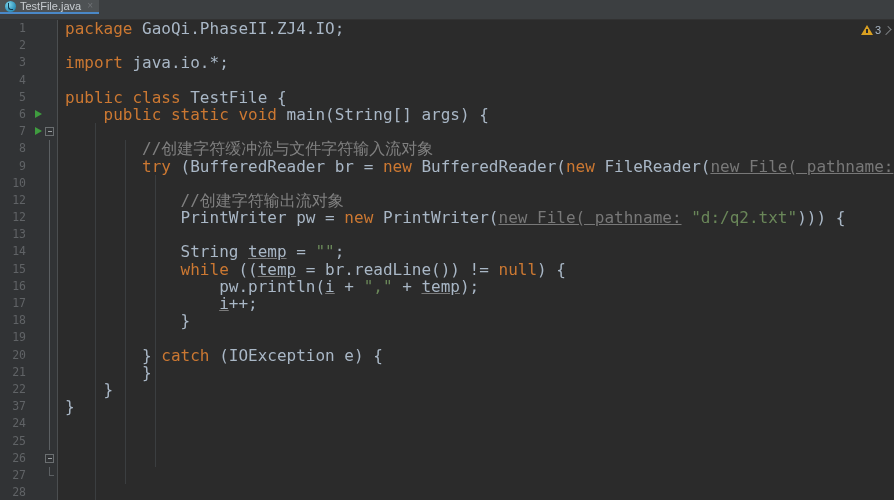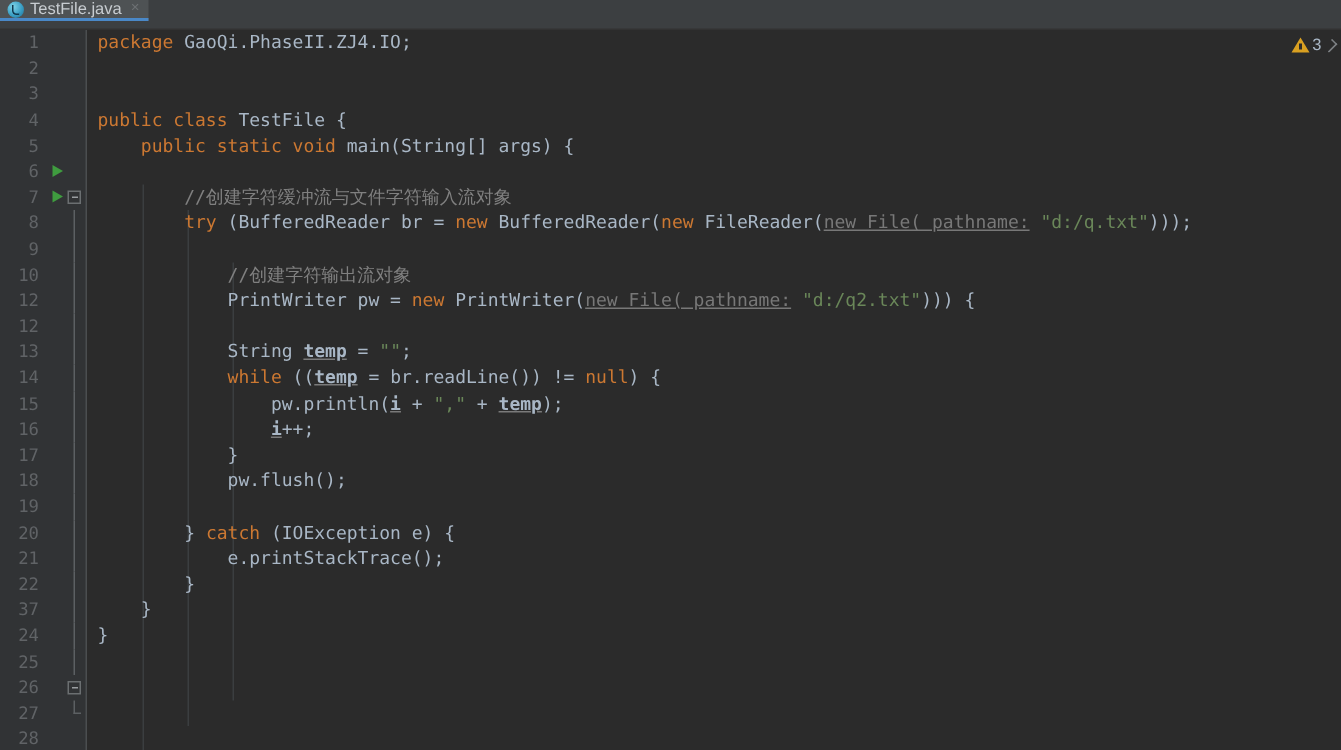--- a/index.html
+++ b/index.html
@@ -157,21 +157,21 @@
   
   #codearea {
     position: relative;
     flex: 1;
     overflow: hidden;
   }
   .cline {
     height: 17.2px;
     line-height: 17.2px;
     font-family: "DejaVu Sans Mono", monospace;
-    font-size: 12px;
+    font-size: 16px;
     color: #a9b7c6;
     white-space: pre;
     padding-left: 7px;
     position: relative;
     z-index: 2;
   }
   .indent-guide {
     position: absolute;
     top: 0;
     width: 1px;
@@ -179,21 +179,21 @@
     z-index: 1;
   }
 
   
   .kw   { color: #cc7832; }
   .str  { color: #6a8759; }
   .num  { color: #6897bb; }
   .cmt  { color: #808080; }
   .hint { color: #787878; font-style: normal; text-decoration: underline; }
   .cls  { color: #a9b7c6; }
-  .var-u { text-decoration: underline; text-decoration-color: #7a7a7a; font-weight: bold; }
+  .var-u { text-decoration: underline; text-decoration-color: #7a7a7a; }
 
   
   #inspect {
     position: absolute;
     top: 4px;
     right: 2px;
     display: flex;
     align-items: center;
     gap: 2px;
     z-index: 6;
@@ -417,39 +417,38 @@
       </div>
       <div class="gline">
         <span class="foldend"></span>
       </div>
       <div class="gline"></div>
     </div>
 
   <div id="codearea">
       <div class="cline"><span class="kw">package</span><span class="cls"> GaoQi.PhaseII.ZJ4.IO;</span></div>
       <div class="cline">&nbsp;</div>
+      <div class="cline"><span class="kw">import</span><span class="cls"> java.io.*;</span></div>
       <div class="cline">&nbsp;</div>
       <div class="cline"><span class="kw">public class</span><span class="cls"> TestFile {</span></div>
       <div class="cline"><span class="cls">    </span><span class="kw">public static void</span><span class="cls"> main(String[] args) {</span></div>
       <div class="cline">&nbsp;</div>
       <div class="cline"><span class="cmt">        //创建字符缓冲流与文件字符输入流对象</span></div>
       <div class="cline"><span class="cls">        </span><span class="kw">try</span><span class="cls"> (BufferedReader br = </span><span class="kw">new</span><span class="cls"> BufferedReader(</span><span class="kw">new</span><span class="cls"> FileReader(</span><span class="hint">new File( pathname:</span><span class="cls"> </span><span class="str">"d:/q.txt"</span><span class="cls">)));</span></div>
       <div class="cline">&nbsp;</div>
       <div class="cline"><span class="cmt">            //创建字符输出流对象</span></div>
       <div class="cline"><span class="cls">            PrintWriter pw = </span><span class="kw">new</span><span class="cls"> PrintWriter(</span><span class="hint">new File( pathname:</span><span class="cls"> </span><span class="str">"d:/q2.txt"</span><span class="cls">))) {</span></div>
       <div class="cline">&nbsp;</div>
       <div class="cline"><span class="cls">            String </span><span class="var-u">temp</span><span class="cls"> = </span><span class="str">""</span><span class="cls">;</span></div>
       <div class="cline"><span class="cls">            </span><span class="kw">while</span><span class="cls"> ((</span><span class="var-u">temp</span><span class="cls"> = br.readLine()) != </span><span class="kw">null</span><span class="cls">) {</span></div>
       <div class="cline"><span class="cls">                pw.println(</span><span class="var-u">i</span><span class="cls"> + </span><span class="str">","</span><span class="cls"> + </span><span class="var-u">temp</span><span class="cls">);</span></div>
       <div class="cline"><span class="cls">                </span><span class="var-u">i</span><span class="cls">++;</span></div>
       <div class="cline"><span class="cls">            }</span></div>
-      <div class="cline"><span class="cls">            pw.flush();</span></div>
       <div class="cline">&nbsp;</div>
       <div class="cline"><span class="cls">        } </span><span class="kw">catch</span><span class="cls"> (IOException e) {</span></div>
-      <div class="cline"><span class="cls">            e.printStackTrace();</span></div>
       <div class="cline"><span class="cls">        }</span></div>
       <div class="cline"><span class="cls">    }</span></div>
       <div class="cline"><span class="cls">}</span></div>
       <div class="indent-guide" style="left: 37.08px; top: 103.2px; height: 378.4px;"></div>
       <div class="indent-guide" style="left: 67.16px; top: 120.4px; height: 344px;"></div>
       <div class="indent-guide" style="left: 97.24px; top: 154.8px; height: 292.4px;"></div>
     </div>
 
   <div id="inspect">
     <span class="warn-tri"></span>

